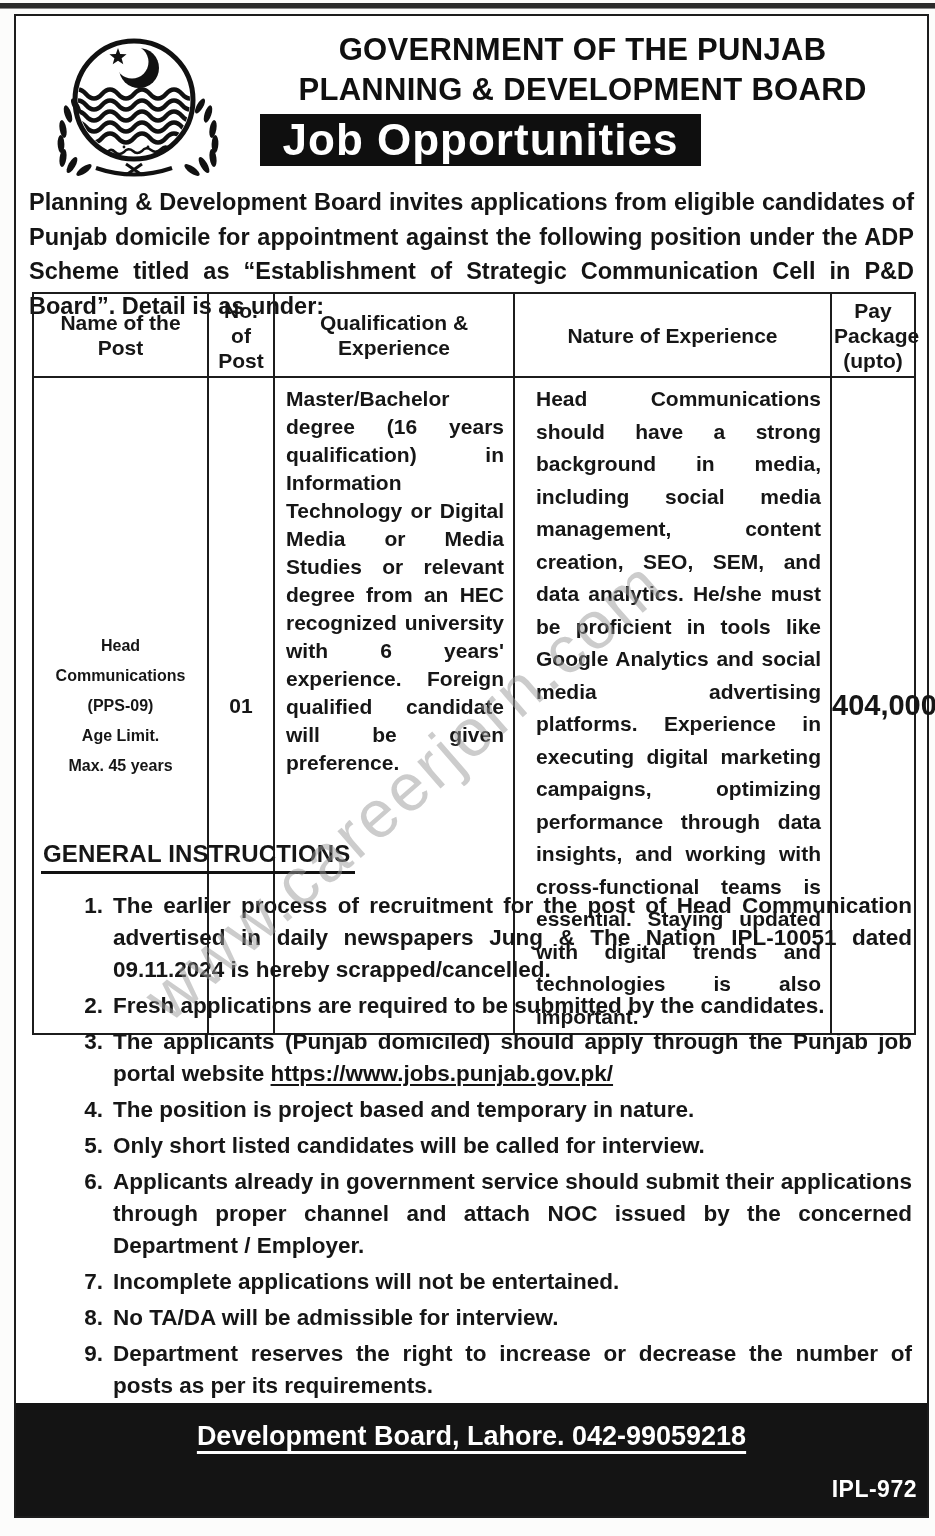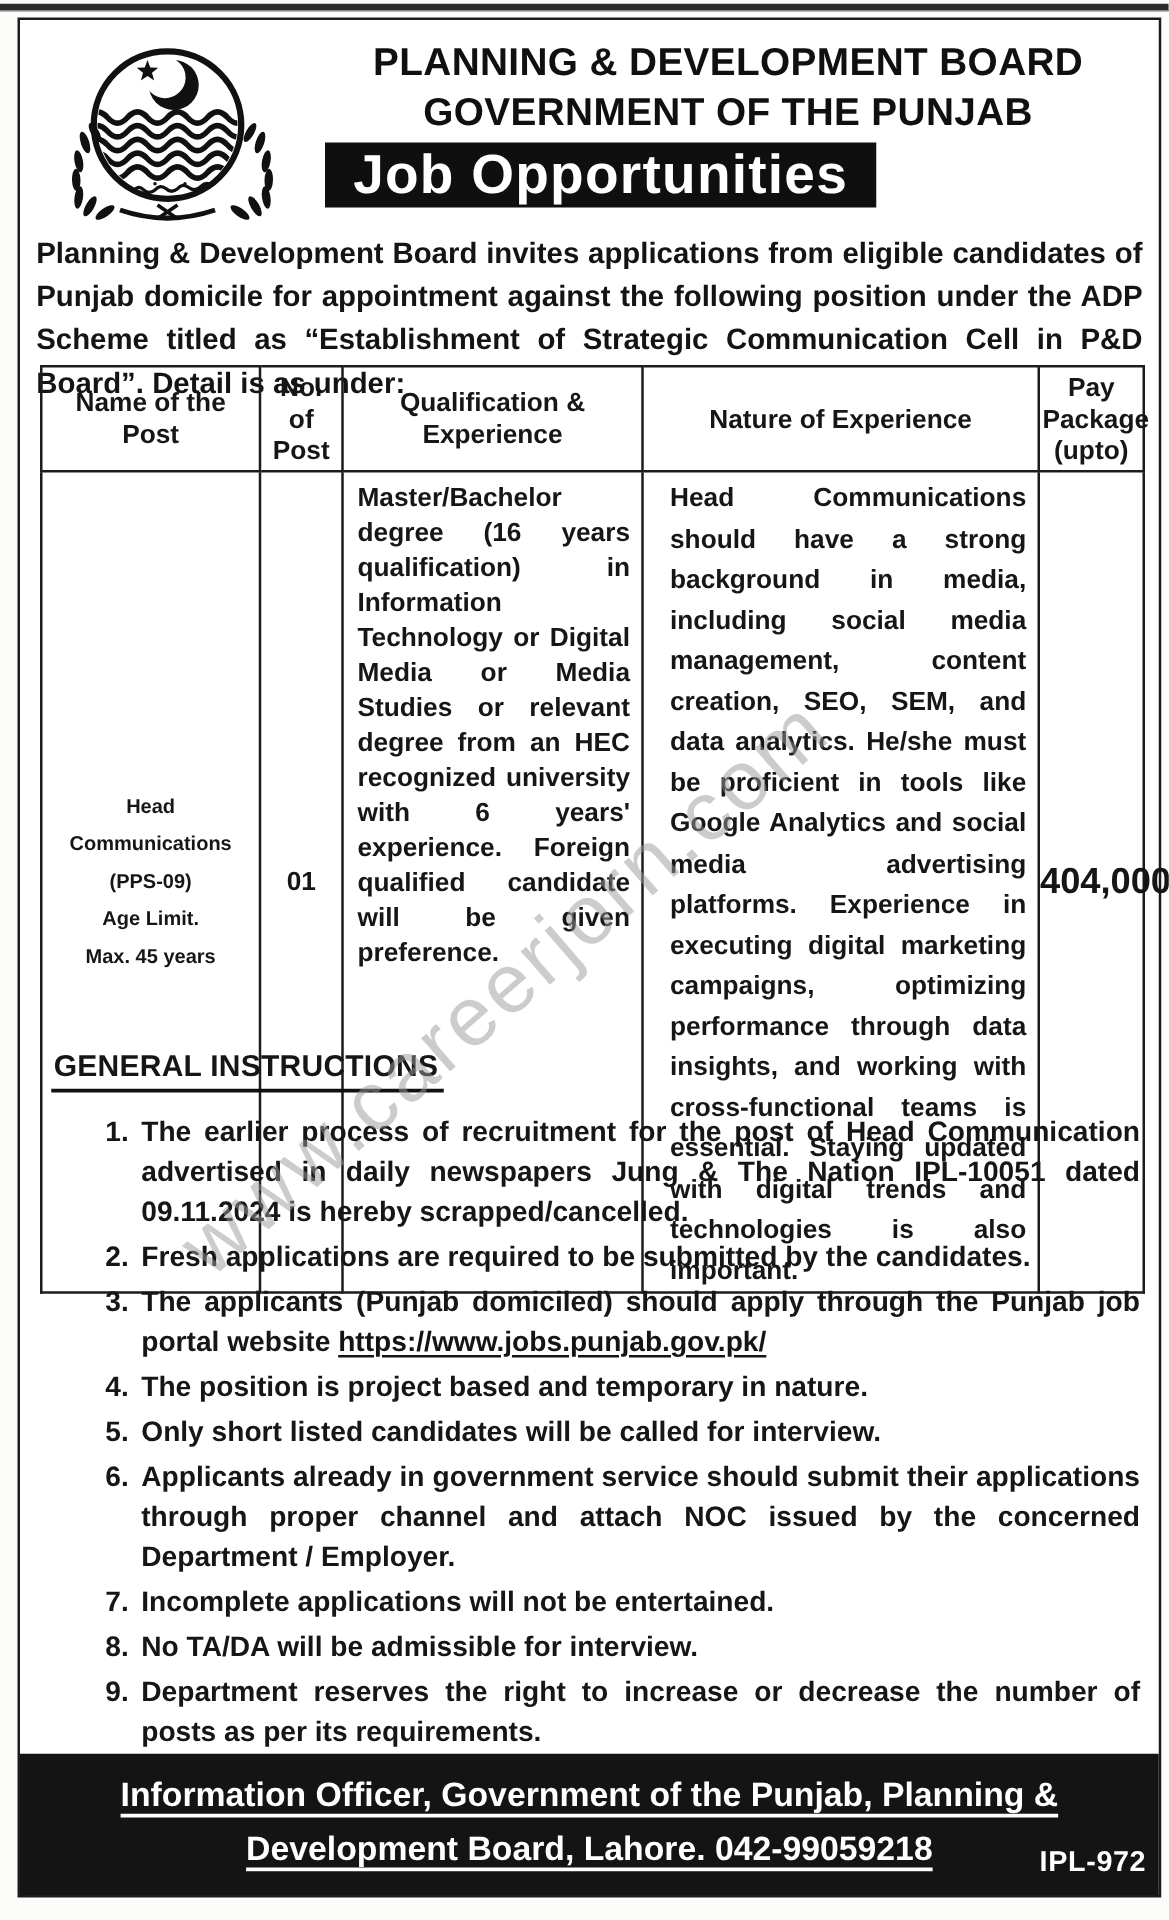--- a/index.html
+++ b/index.html
@@ -96,22 +96,22 @@
         <ellipse cx="181" cy="132" rx="3.4" ry="9" transform="rotate(-8 181 132)"></ellipse>
         <ellipse cx="168" cy="80" rx="3.2" ry="8.5" transform="rotate(30 168 80)"></ellipse>
         <ellipse cx="172" cy="139" rx="3.4" ry="9" transform="rotate(-30 172 139)"></ellipse>
         <ellipse cx="160" cy="144" rx="3.4" ry="9" transform="rotate(-55 160 144)"></ellipse>
       </g>
       <path d="M64,142 q38,13 76,0" stroke="#111" stroke-width="4" fill="none"></path>
       <path d="M94,138 l16,11 M110,138 l-16,11" stroke="#111" stroke-width="3" fill="none"></path>
     </svg>
 
     <div class="titles">
+      <div class="tl">GOVERNMENT OF THE PUNJAB</div>
       <div class="tl">PLANNING &amp; DEVELOPMENT BOARD</div>
-      <div class="tl">GOVERNMENT OF THE PUNJAB</div>
     </div>
 
     <div class="banner">
       <span>Job Opportunities</span>
     </div>
 
     <p class="intro"><span>Planning &amp; Development Board invites applications from eligible candidates of Punjab domicile for appointment against the following position under the ADP Scheme titled as </span><span class="bq">“Establishment of Strategic Communication Cell in P&amp;D Board”</span><span>. Detail is as under:</span></p>
 
     <table class="post">
       <colgroup>
@@ -190,20 +190,19 @@
         <span class="num">10.</span>
         <span class="txt">The recruitment will be made as per applicable Government Policies / Rules &amp; Regulations.</span>
       </div>
       <div class="li">
         <span class="num">11.</span>
         <span class="txt"><span>The last date to apply is </span><b>31.03.2025</b><span>.</span></span>
       </div>
     </div>
 
     <div class="footer">
-      <div class="fl"><span class="u">Information Officer, Government of the Punjab, Planning &amp;</span></div>
       <div class="fl"><span class="u">Development Board, Lahore. 042-99059218</span></div>
       <div class="ref">IPL-972</div>
     </div>
 
     <div class="watermark">www.careerjorn.com</div>
   </div>
 </div>
 
 </body></html>

